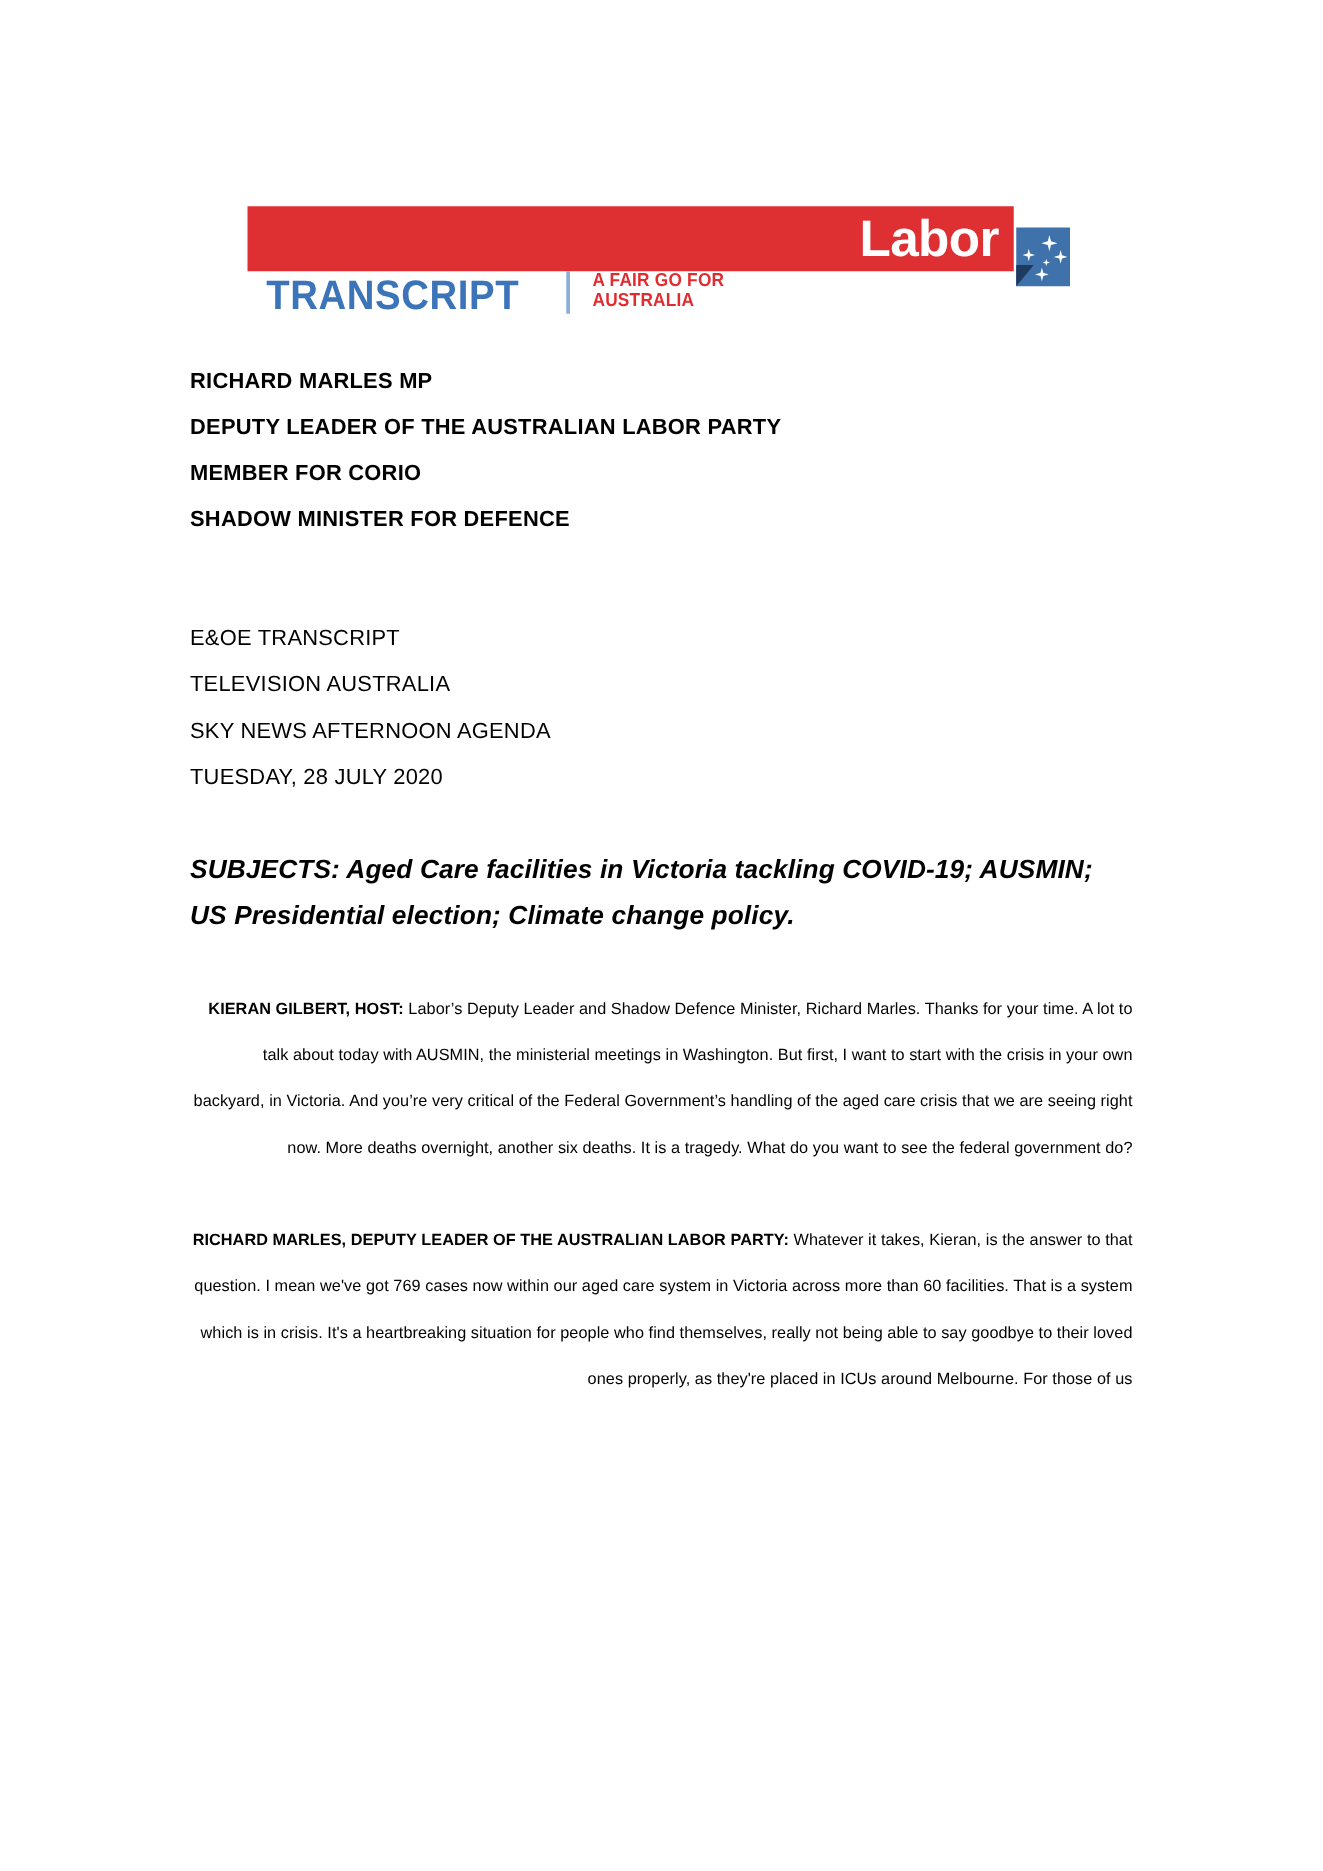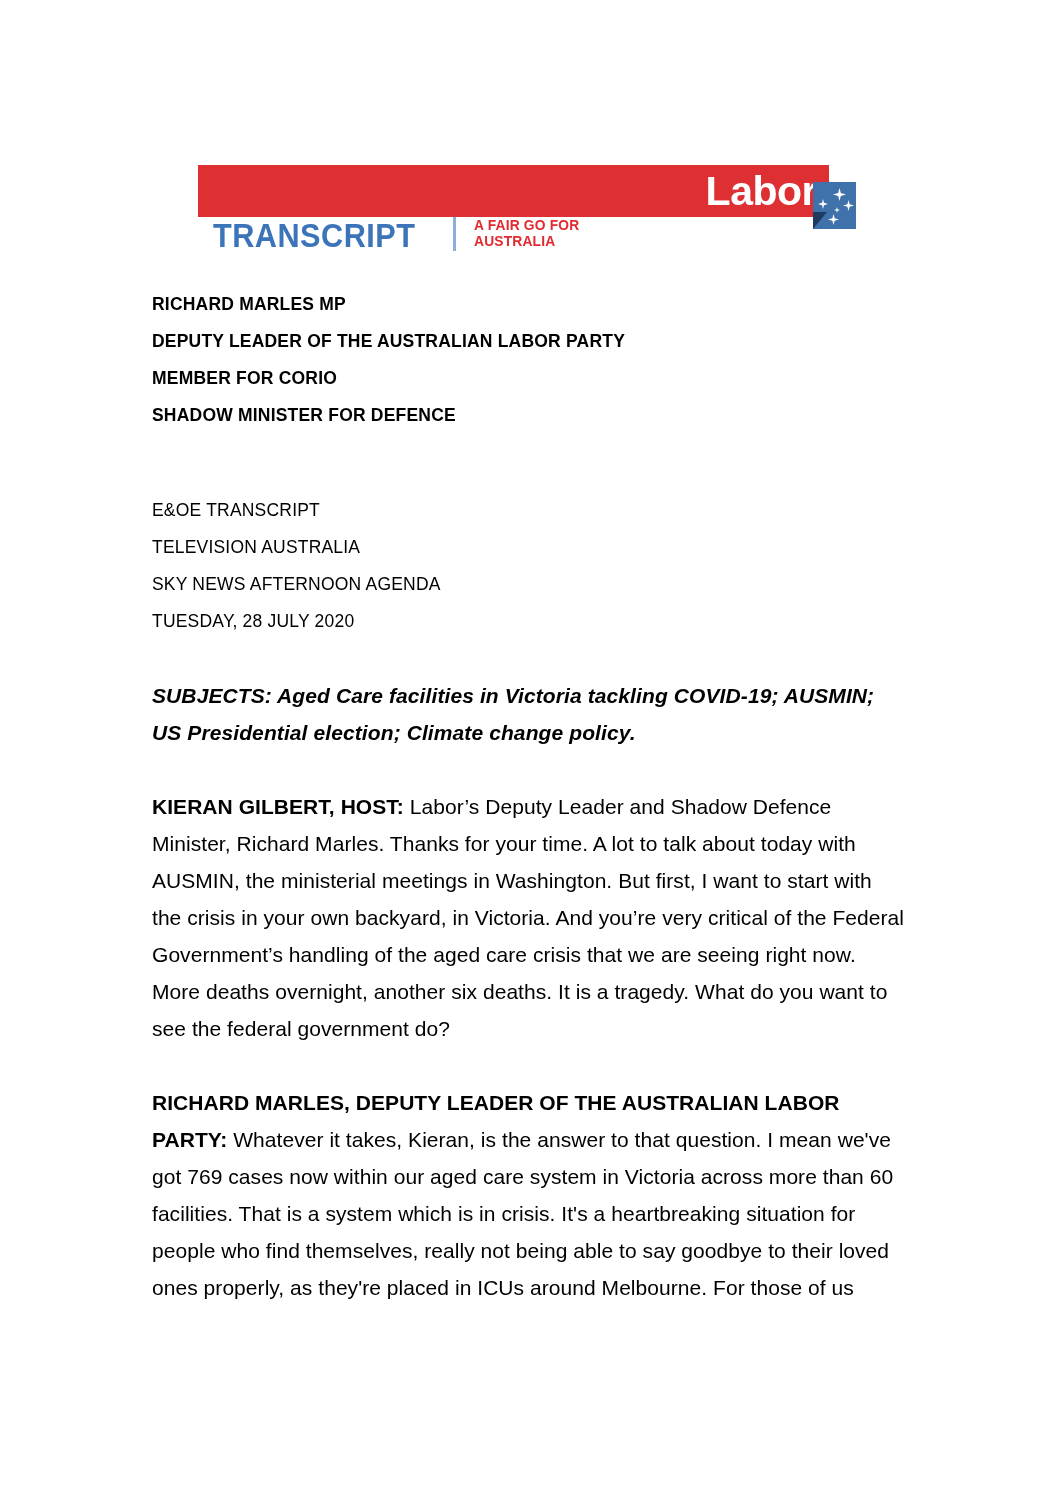--- a/index.html
+++ b/index.html
@@ -31,21 +31,20 @@
     width: 658px;
     height: 105px;
   }
   .lh-red-bar {
     position: absolute;
     left: 0;
     top: 0;
     width: 613px;
     height: 52px;
     background: #de3033;
-    padding-left: 18px;
   }
   .lh-labor-word {
     position: absolute;
     right: 12px;
     top: 1px;
     color: #ffffff;
     font-family: "Liberation Sans", sans-serif;
     font-weight: bold;
     font-size: 41px;
     letter-spacing: -0.5px;
@@ -146,23 +145,23 @@
 
   .subjects {
     font-weight: bold;
     font-style: italic;
     font-size: 21px;
     line-height: 37px;
     letter-spacing: 0.1px;
   }
 
   .para {
-    font-size: 21px;
-    line-height: 37px;
-    text-align: left;
+    font-size: 13px;
+    line-height: 37px;
+    text-align: right;
     letter-spacing: 0.05px;
   }
   .para b { font-weight: bold; }
 </style>
 </head>
 <body>
 
 <div class="page">
 
   <div class="letterhead">

